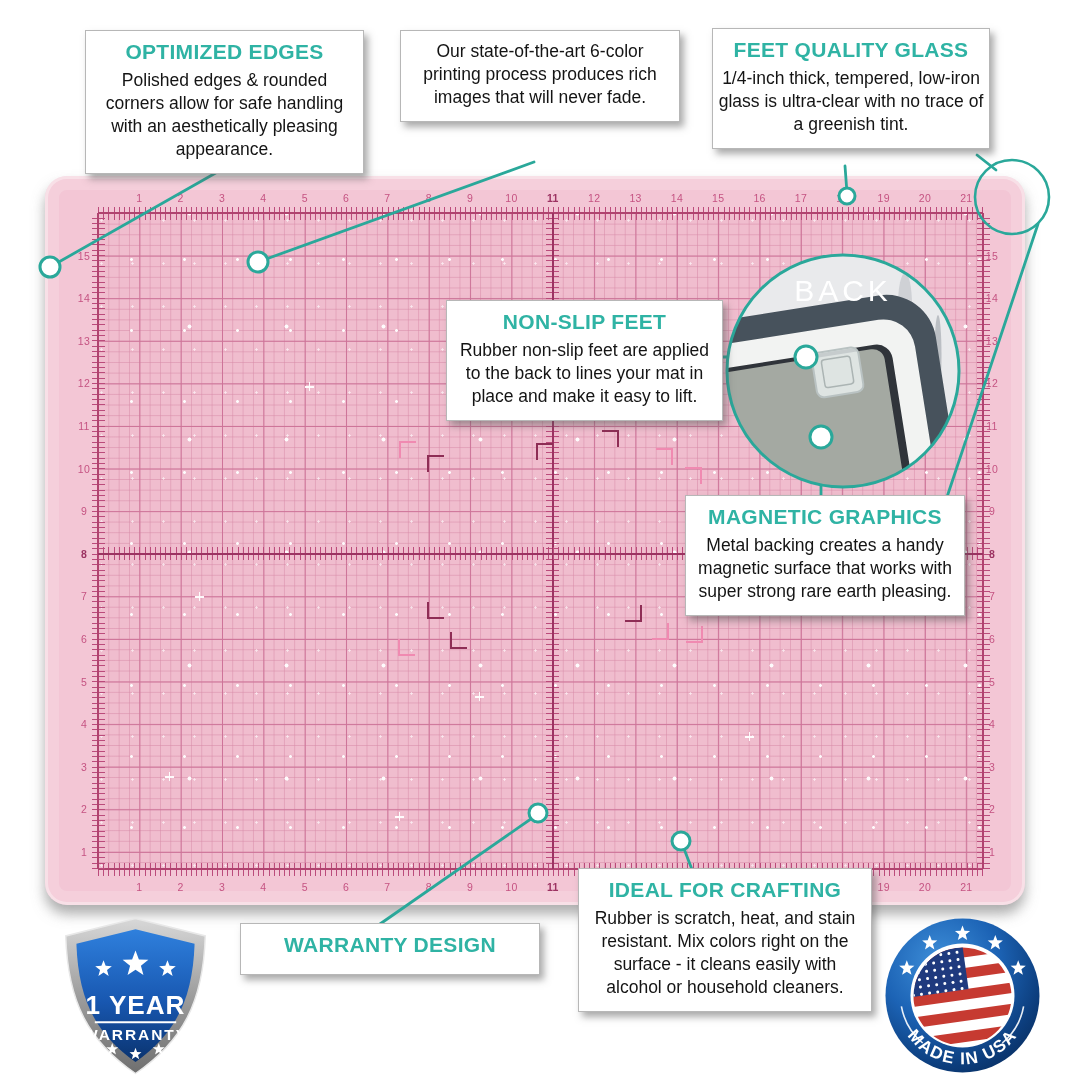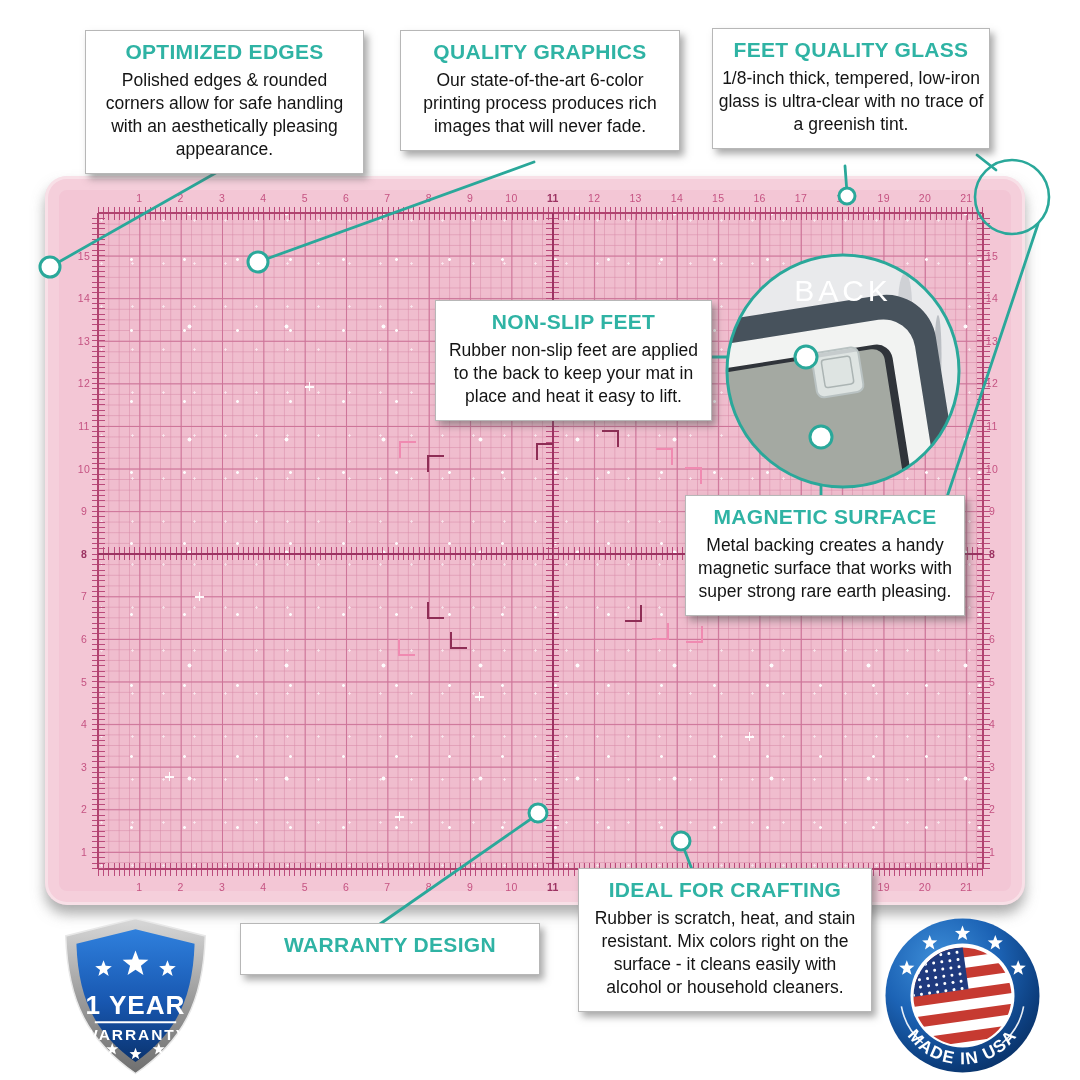--- a/index.html
+++ b/index.html
@@ -221,33 +221,32 @@
       <circle cx="538" cy="813" r="9"></circle>
       <circle cx="681" cy="841" r="9"></circle>
     </g>
   </svg>
 
   <section class="callout" style="left:85px;top:30px;width:279px">
     <h2>OPTIMIZED EDGES</h2>
     <p>Polished edges &amp; rounded corners allow for safe handling with an aesthetically pleasing appearance.</p>
   </section>
   <section class="callout" style="left:400px;top:30px;width:280px">
-    <h2>QUALITY GRAPHICS</h2>
     <p>Our state-of-the-art 6-color printing process produces rich images that will never fade.</p>
   </section>
   <section class="callout" style="left:712px;top:28px;width:278px">
     <h2>FEET QUALITY GLASS</h2>
-    <p>1/8-inch thick, tempered, low-iron glass is ultra-clear with no trace of a greenish tint.</p>
-  </section>
-  <section class="callout" style="left:435px;top:300px;width:277px">
+    <p>1/4-inch thick, tempered, low-iron glass is ultra-clear with no trace of a greenish tint.</p>
+  </section>
+  <section class="callout" style="left:446px;top:300px;width:277px">
     <h2>NON-SLIP FEET</h2>
-    <p>Rubber non-slip feet are applied to the back to keep your mat in place and heat it easy to lift.</p>
+    <p>Rubber non-slip feet are applied to the back to lines your mat in place and make it easy to lift.</p>
   </section>
   <section class="callout" style="left:685px;top:495px;width:280px">
-    <h2>MAGNETIC SURFACE</h2>
+    <h2>MAGNETIC GRAPHICS</h2>
     <p>Metal backing creates a handy magnetic surface that works with super strong rare earth pleasing.</p>
   </section>
   <section class="callout" style="left:240px;top:923px;width:300px">
     <h2>WARRANTY DESIGN</h2>
   </section>
   <section class="callout" style="left:578px;top:868px;width:294px">
     <h2>IDEAL FOR CRAFTING</h2>
     <p>Rubber is scratch, heat, and stain resistant. Mix colors right on the surface - it cleans easily with alcohol or household cleaners.</p>
   </section>
 

